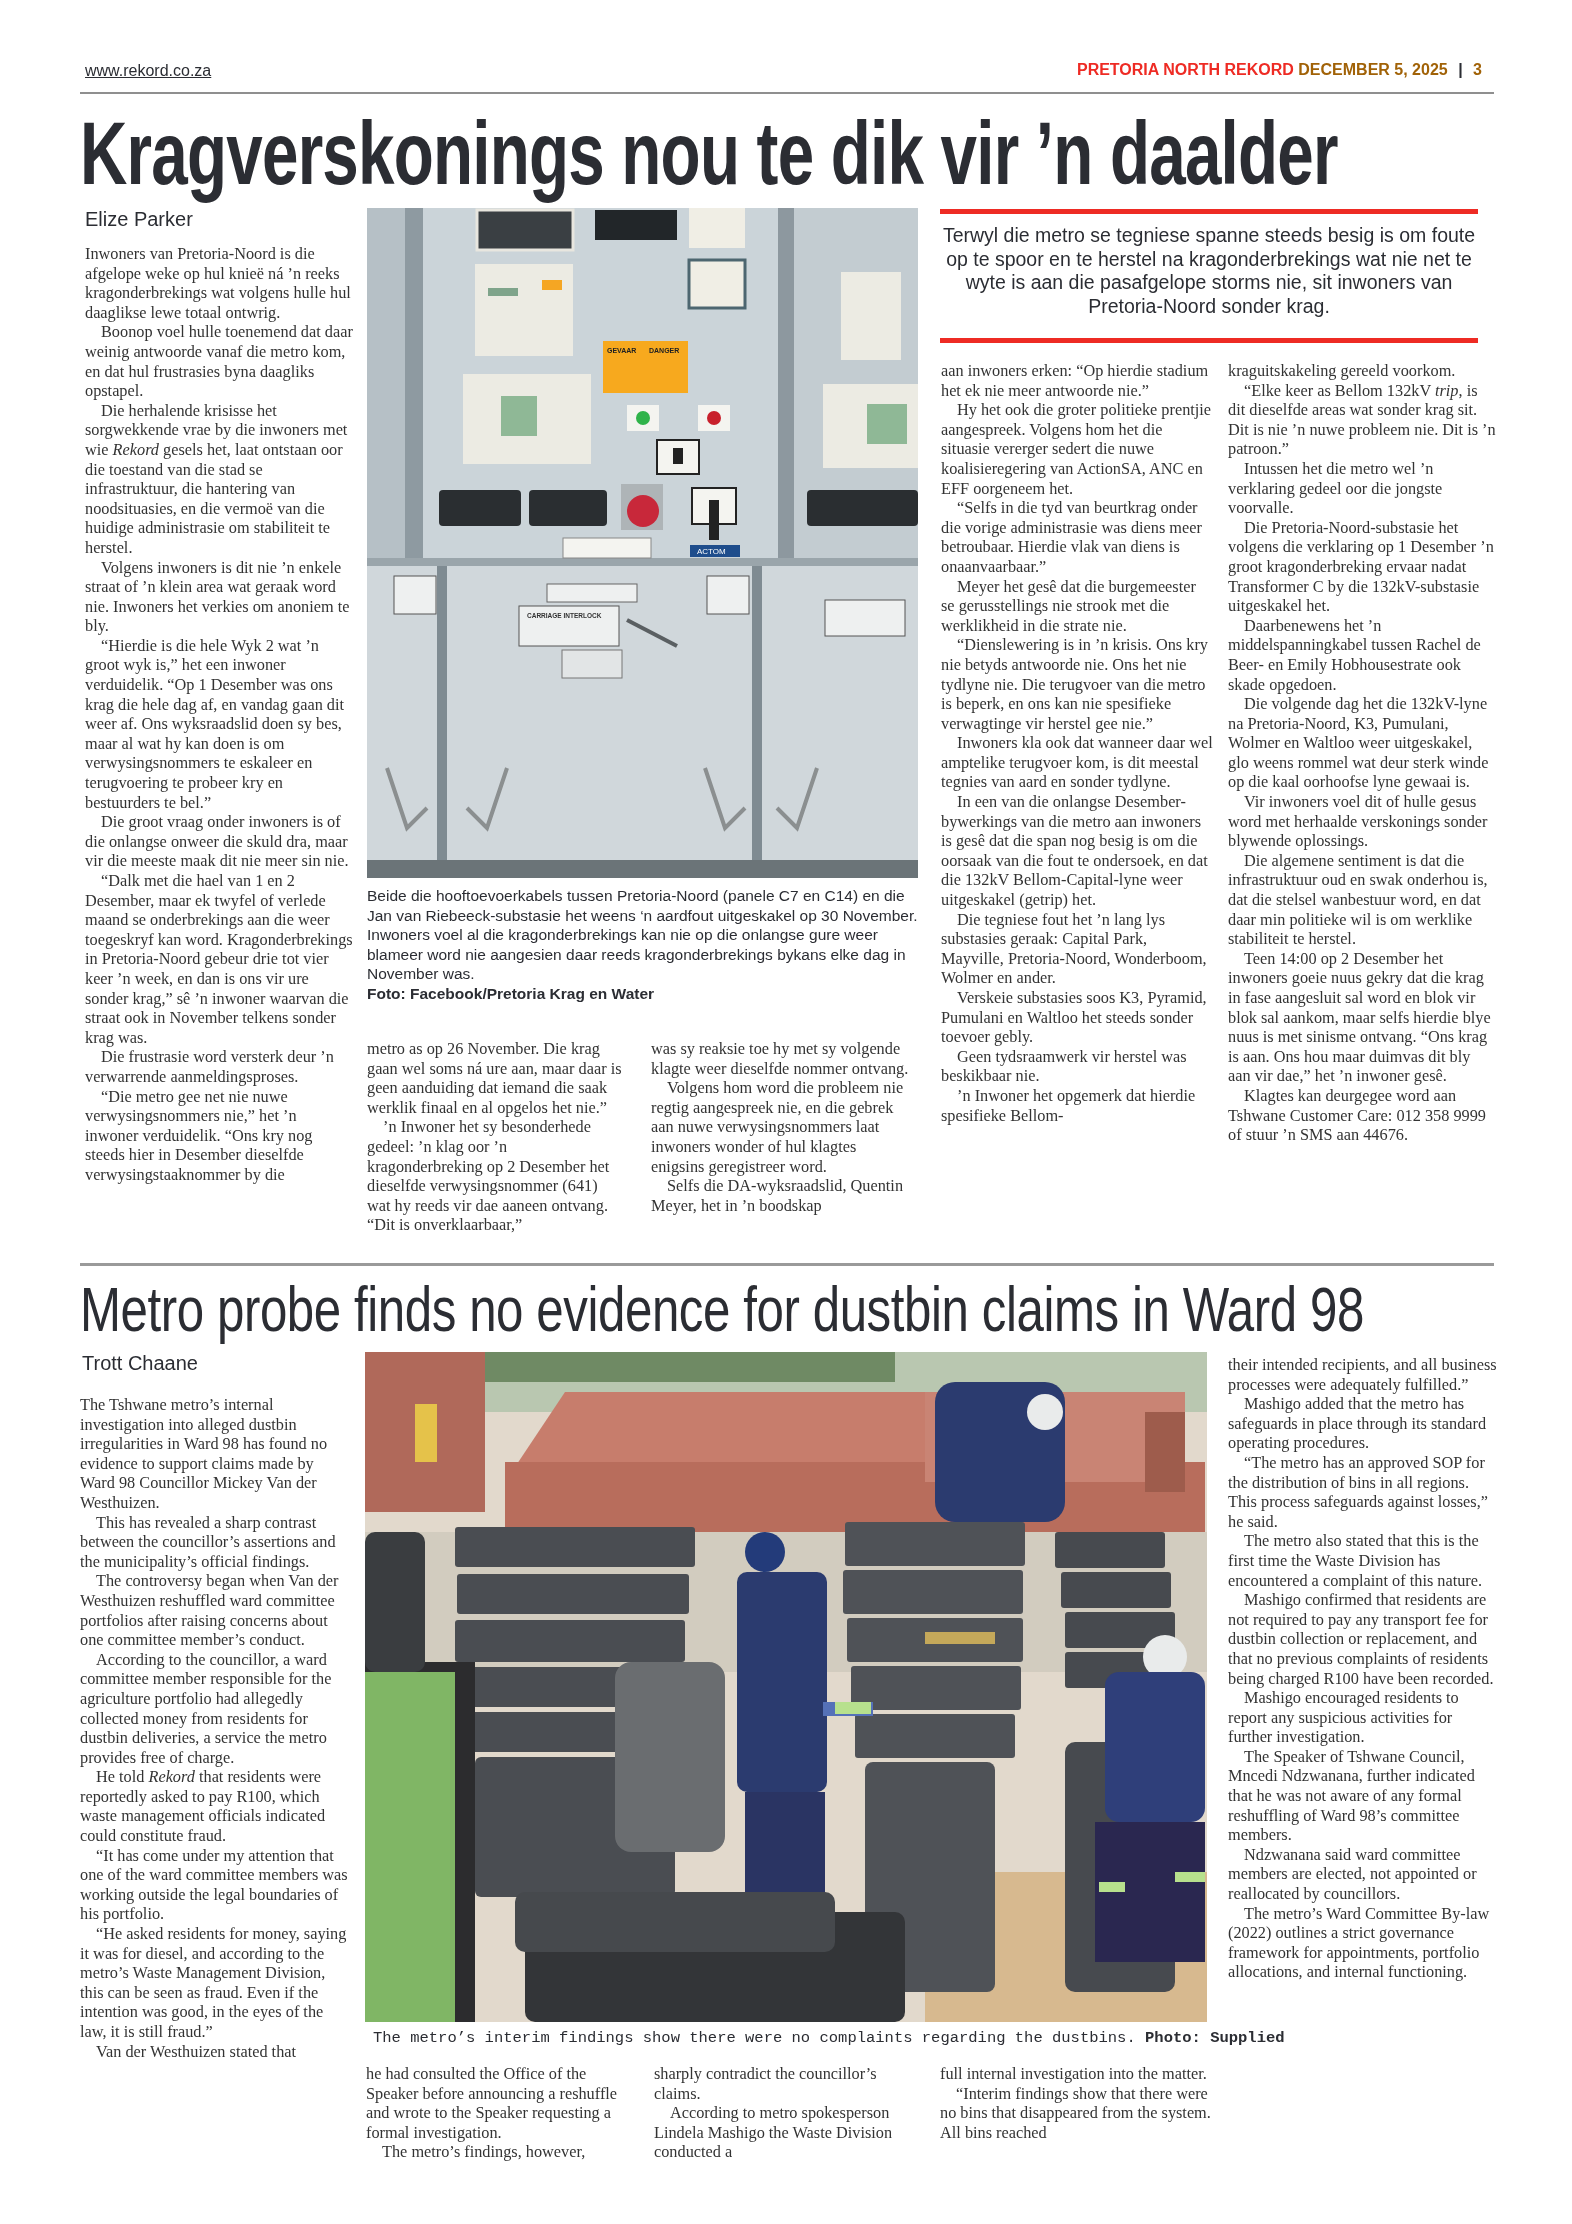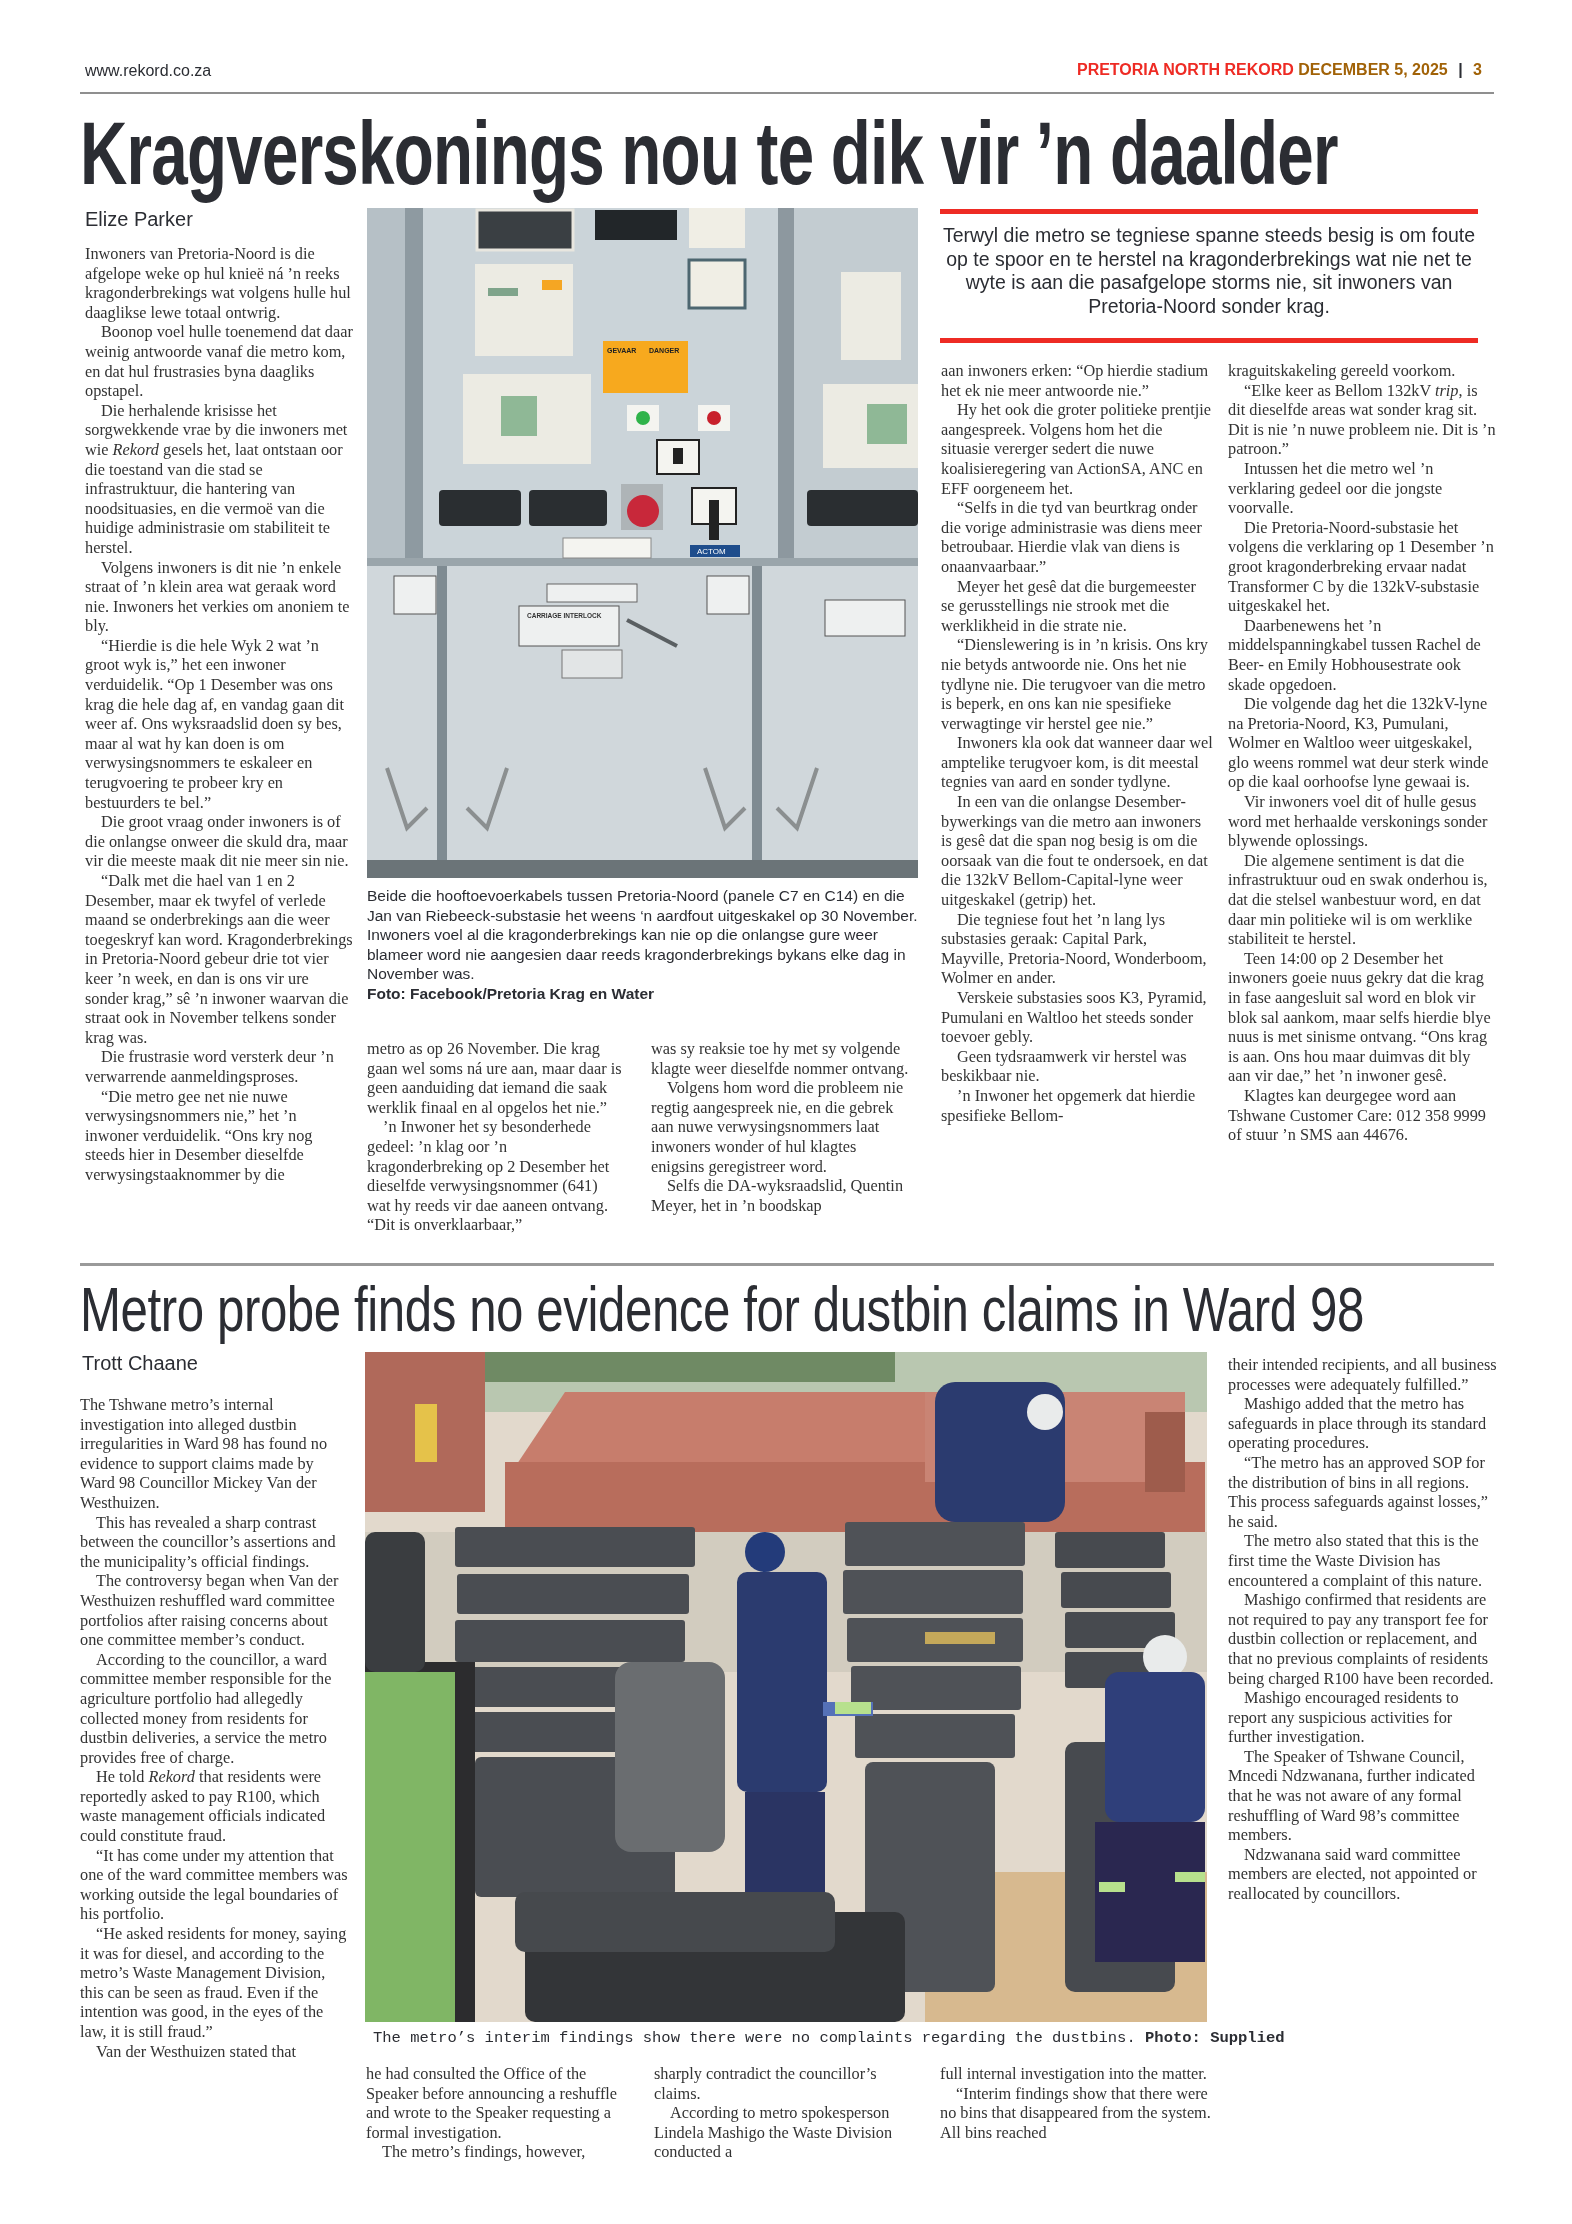--- a/index.html
+++ b/index.html
@@ -2,21 +2,21 @@
 <html><head>
 <meta charset="utf-8">
 <style>
   html, body { margin: 0; padding: 0; background: #ffffff; }
   body { width: 1572px; height: 2224px; position: relative; overflow: hidden; color: #2b2d33; }
   .abs { position: absolute; }
   .sans { font-family: "Liberation Sans", "DejaVu Sans", sans-serif; }
   .serif { font-family: "Liberation Serif", "DejaVu Serif", serif; }
 
   
-  .site-url { left: 85px; top: 62px; font-size: 16px; color: #2b2d33; }
+  .site-url { left: 85px; top: 62px; font-size: 16px; color: #2b2d33; text-decoration: underline; }
   .folio { right: 90px; top: 61px; font-size: 16px; font-weight: bold; letter-spacing: 0px; white-space: nowrap; }
   .folio .paper { color: #ee2b24; }
   .folio .date { color: #a16207; }
   .folio .sep { color: #2b2d33; padding: 0 6px; }
   .top-rule { left: 80px; width: 1414px; top: 92px; height: 2px; background: #8f8f8f; }
 
   
   .headline1 {
     left: 80px; top: 100px; width: 1420px; height: 100px;
     font-size: 82px; font-weight: bold; line-height: 100px; color: #2b2d33;
@@ -306,13 +306,14 @@
 
 <div class="abs serif col" style="left:1228px; top:1355px; width:270px;">
   <p class="first">their intended recipients, and all business processes were adequately fulfilled.”</p>
   <p>Mashigo added that the metro has safeguards in place through its standard operating procedures.</p>
   <p>“The metro has an approved SOP for the distribution of bins in all regions. This process safeguards against losses,” he said.</p>
   <p>The metro also stated that this is the first time the Waste Division has encountered a complaint of this nature.</p>
   <p>Mashigo confirmed that residents are not required to pay any transport fee for dustbin collection or replacement, and that no previous complaints of residents being charged R100 have been recorded.</p>
   <p>Mashigo encouraged residents to report any suspicious activities for further investigation.</p>
   <p>The Speaker of Tshwane Council, Mncedi Ndzwanana, further indicated that he was not aware of any formal reshuffling of Ward 98’s committee members.</p>
   <p>Ndzwanana said ward committee members are elected, not appointed or reallocated by councillors.</p>
+  <p>The metro’s Ward Committee By-law (2022) outlines a strict governance framework for appointments, portfolio allocations, and internal functioning.</p>
 </div>
 
 </body></html>

